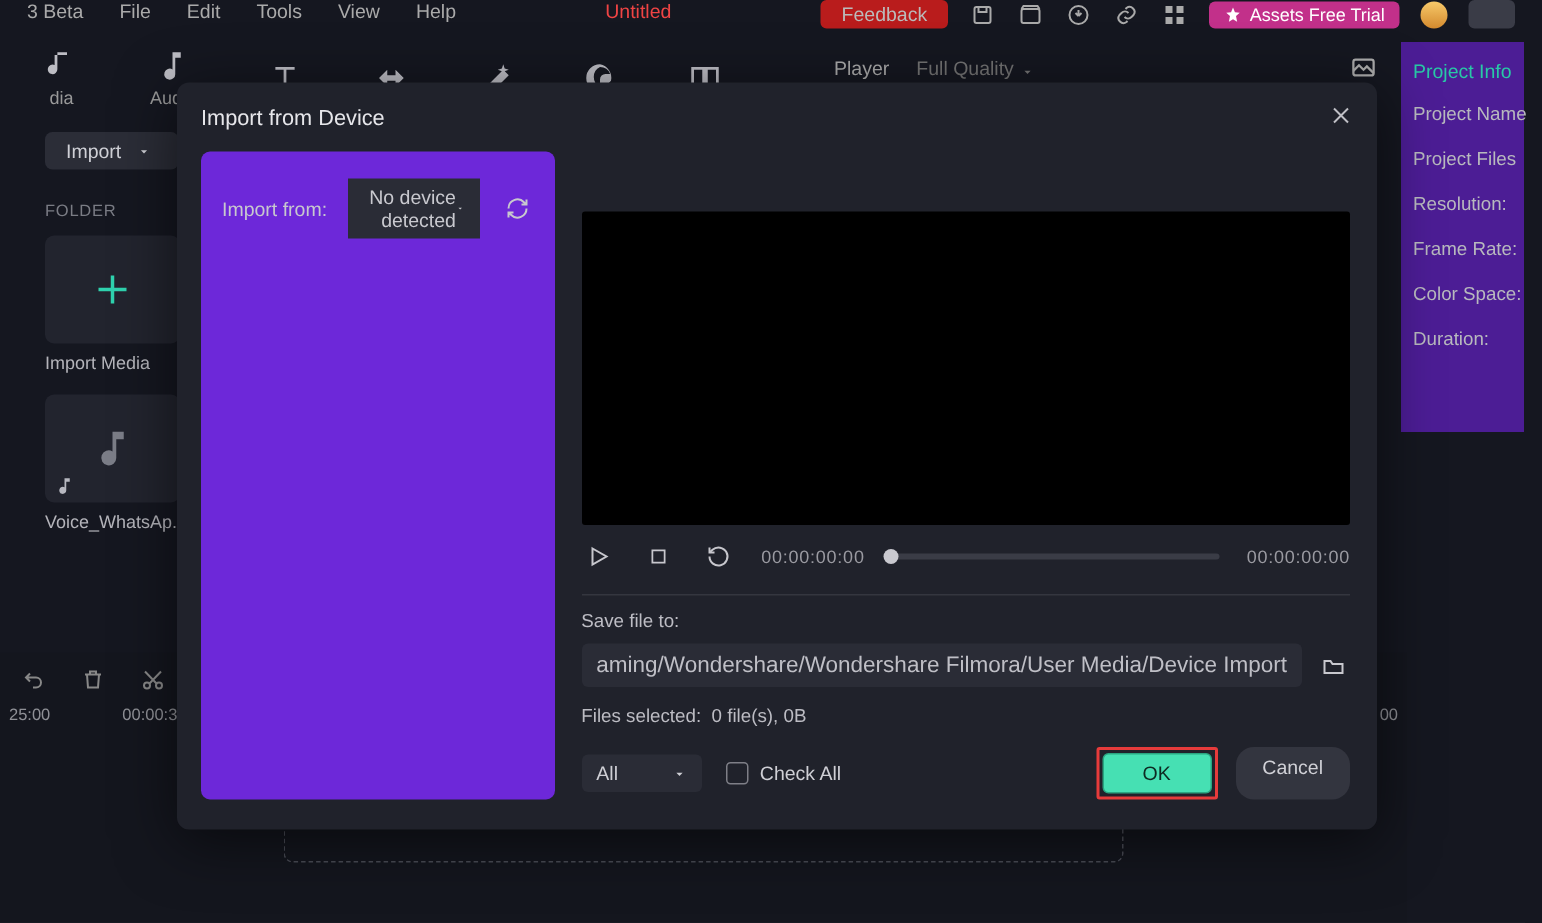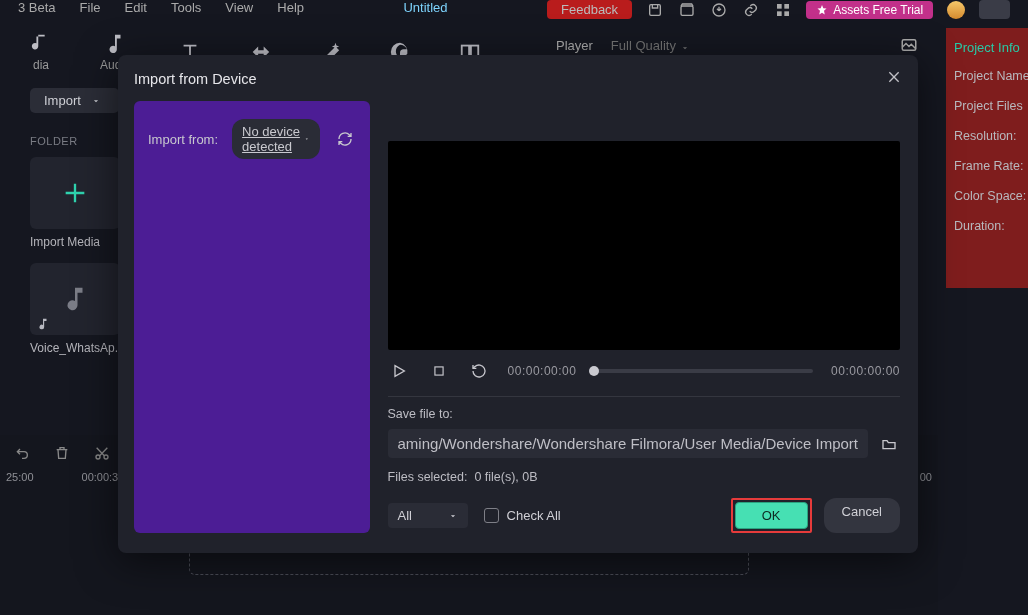--- a/index.html
+++ b/index.html
@@ -1,59 +1,59 @@
 <!DOCTYPE html>
 <html><head>
 <meta charset="utf-8">
 <style>
   * { box-sizing: border-box; margin: 0; padding: 0; font-family: -apple-system, "Segoe UI", Arial, sans-serif; }
   body { background: #151720; color: #c8c8cc; width: 1028px; height: 615px; overflow: hidden; font-size: 13px; position: relative;}
   .topmenu { height: 24px; display:flex; align-items:flex-start; gap:24px; padding:0 18px; color:#aaa; font-size:13px;}
   .topmenu .left { display:flex; gap:24px; }
-  .topmenu .center { flex:1; text-align:center; color:#7dd3fc;}
+  .topmenu .center { flex:1; text-align:center; color:#ef4444;}
   .topmenu .right { display:flex; gap:14px; align-items:center;}
   .pill { background:#c2308a; color:#fff; border-radius:4px; padding:2px 10px; font-size:12px; display:flex; align-items:center; gap:5px;}
   .feedback-btn { background:#b91c1c; color:#bbb; padding:2px 14px; border-radius:4px; }
   .iconbox { width:18px; height:18px; display:inline-flex; align-items:center; justify-content:center; color:#aaa;}
   .circle { width:18px; height:18px; border-radius:50%; background:linear-gradient(#f7c96a,#d48a2e);}
   .big-pill { background:#3a3c47; border-radius:4px; padding:2px 10px; color:#888;}
 
   .tooltabs { display:flex; gap:48px; padding:8px 30px 10px; align-items:center; }
   .ttab { display:flex; flex-direction:column; align-items:center; gap:4px; color:#999; font-size:12px;}
   .ttab svg, .ttab .glyph { width:22px; height:22px; color:#bdbdc4;}
 
   .left-panel { position:absolute; left:0; top:80px; width:130px; padding:8px 0 0 0;}
   .import-btn { background:#2b2d37; color:#cfd0d6; padding:5px 18px 5px 14px; margin:0 0 0 30px; border-radius:5px; display:inline-flex; align-items:center; gap:10px;}
   .folder-lbl { color:#7a7c84; font-size:11px; letter-spacing:0.5px; margin:22px 0 10px 30px;}
   .thumb { width:90px; height:72px; background:#22242e; border-radius:6px; margin-left:30px; display:flex; align-items:center; justify-content:center;}
   .cap { color:#b4b4ba; font-size:12px; margin:6px 0 14px 30px;}
 
   .player-bar { position:absolute; top:30px; left:556px; right:110px; height:30px; display:flex; align-items:center; gap:18px; color:#aaa; font-size:13px;}
   .quality-sel { display:flex; align-items:flex-end; gap:4px; color:#737373;}
 
-  .right-panel { position:absolute; right:0; top:28px; width:82px; background:#7f1d1d; padding:12px 0 0 8px; height:260px;}
+  .right-panel { position:absolute; right:12px; top:28px; width:82px; background:#4c1d95; padding:12px 0 0 8px; height:260px;}
   .rp-title { color:#28c9a6; font-size:13px; margin-bottom:14px;}
   .rp-item { color:#b8b9be; font-size:12.5px; margin-bottom:16px; white-space:nowrap;}
 
   .timeline { position:absolute; bottom:0; left:0; right:90px; height:180px; background:#14161e;}
   .tl-tools { display:flex; gap:24px; padding:10px 14px; color:#888;}
   .ruler { display:flex; gap:48px; padding:0 6px; color:#8f9096; font-size:11px;}
   .dropzone { margin:26px auto 0; width:560px; height:66px; border:1px dashed #4a4c56; border-radius:6px; position:relative;}
   .film { position:absolute; left:50%; top:-30px; transform:translateX(-50%); width:110px; height:54px; background:#3b3d48; border-radius:8px 8px 14px 14px; }
 
   
   .overlay-dim { position:absolute; inset:0; }
   .modal { position:absolute; left:118px; top:55px; width:800px; height:498px; background:#20222b; border-radius:8px; box-shadow:0 8px 40px rgba(0,0,0,0.55); padding:16px 18px 16px 16px; }
   .modal-title { color:#e6e6ea; font-size:14.5px; font-weight:500; }
   .close { position:absolute; right:14px; top:12px; color:#c0c0c6; cursor:pointer; width:20px; height:20px; display:flex; align-items:center; justify-content:center;}
   .modal-body { display:flex; gap:18px; margin-top:14px; height:calc(100% - 34px);}
-  .m-left { width:342px; background:#4c1d95; border-radius:6px; padding:18px 14px;}
+  .m-left { width:342px; background:#6d28d9; border-radius:6px; padding:18px 14px;text-align:right;}
   .m-left-row { display:flex; align-items:center; gap:14px;}
   .m-lbl { color:#c8c8ce; font-size:13px;}
-  .device-sel { flex:1; background:#2a2c36; border-radius:12px; padding:5px 10px; color:#c9c9cf; font-size:13px; display:flex; align-items:center; justify-content:space-between;text-decoration:underline;}
+  .device-sel { flex:1; background:#2a2c36; border-radius:0; padding:5px 10px; color:#c9c9cf; font-size:13px; display:flex; align-items:center; justify-content:space-between;}
   .refresh { width:22px; height:22px; display:flex; align-items:center; justify-content:center; color:#c8c8ce; cursor:pointer;}
 
   .m-right { flex:1; display:flex; flex-direction:column;margin-top:40px;}
   .preview { background:#000; width:100%; height:243px; border-radius:2px;}
   .controls { display:flex; align-items:center; gap:18px; margin-top:10px;}
   .ctrl-btn { width:22px; height:22px; color:#c7c7cd; display:flex; align-items:center; justify-content:center; cursor:pointer;}
   .time { color:#9a9aa1; font-size:12px; letter-spacing:0.5px;}
   .seek { flex:1; height:4px; background:#3a3c46; border-radius:2px; position:relative;}
   .seek .knob { position:absolute; left:0; top:50%; transform:translate(-50%,-50%); width:10px; height:10px; background:#c9c9cf; border-radius:50%;}
   .divider { height:1px; background:#34363f; margin:14px 0 10px;}

